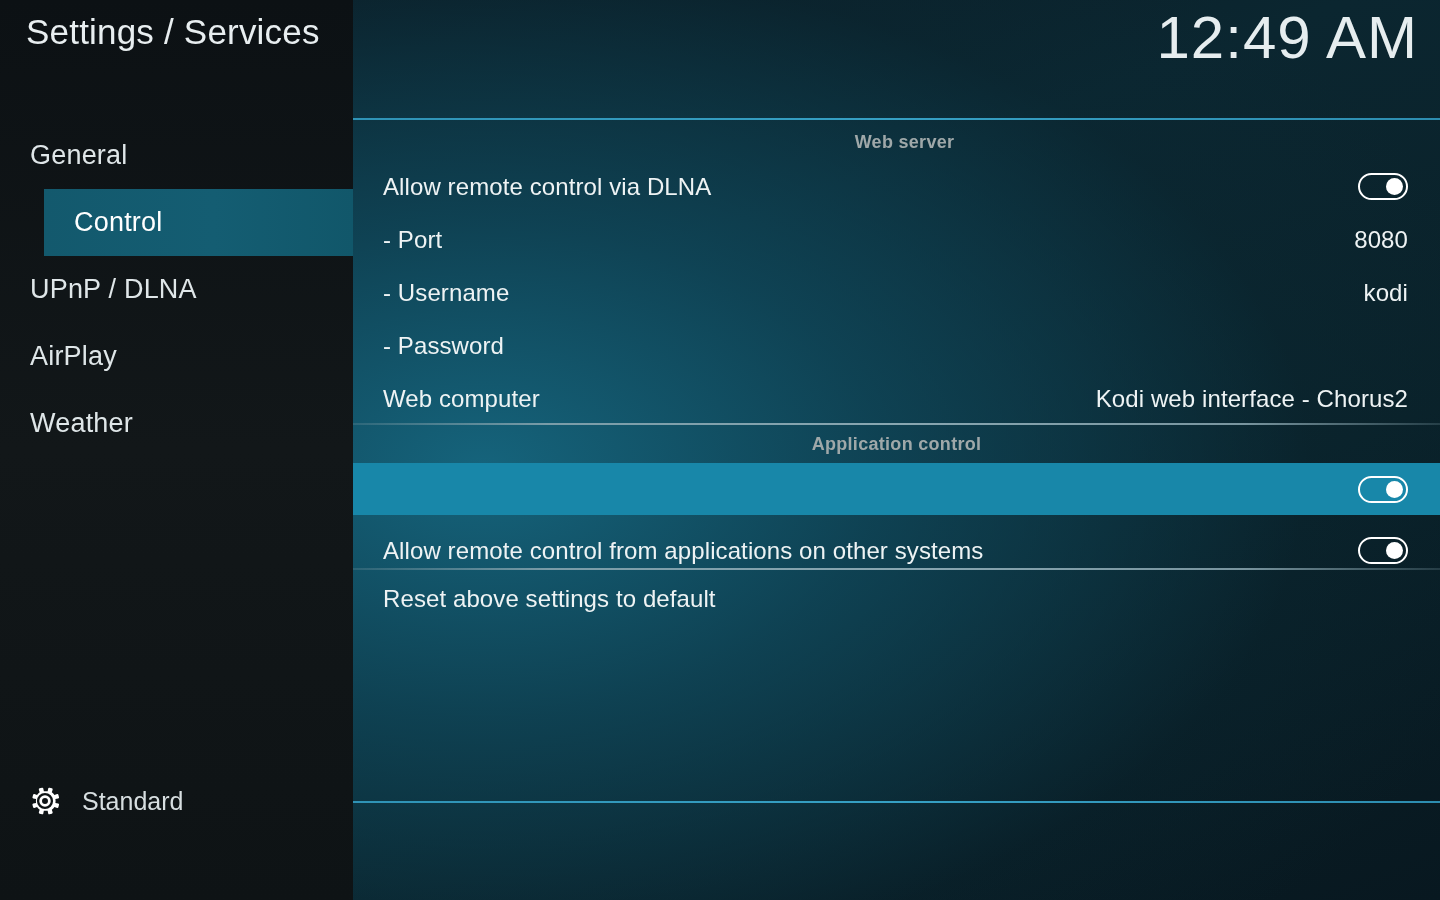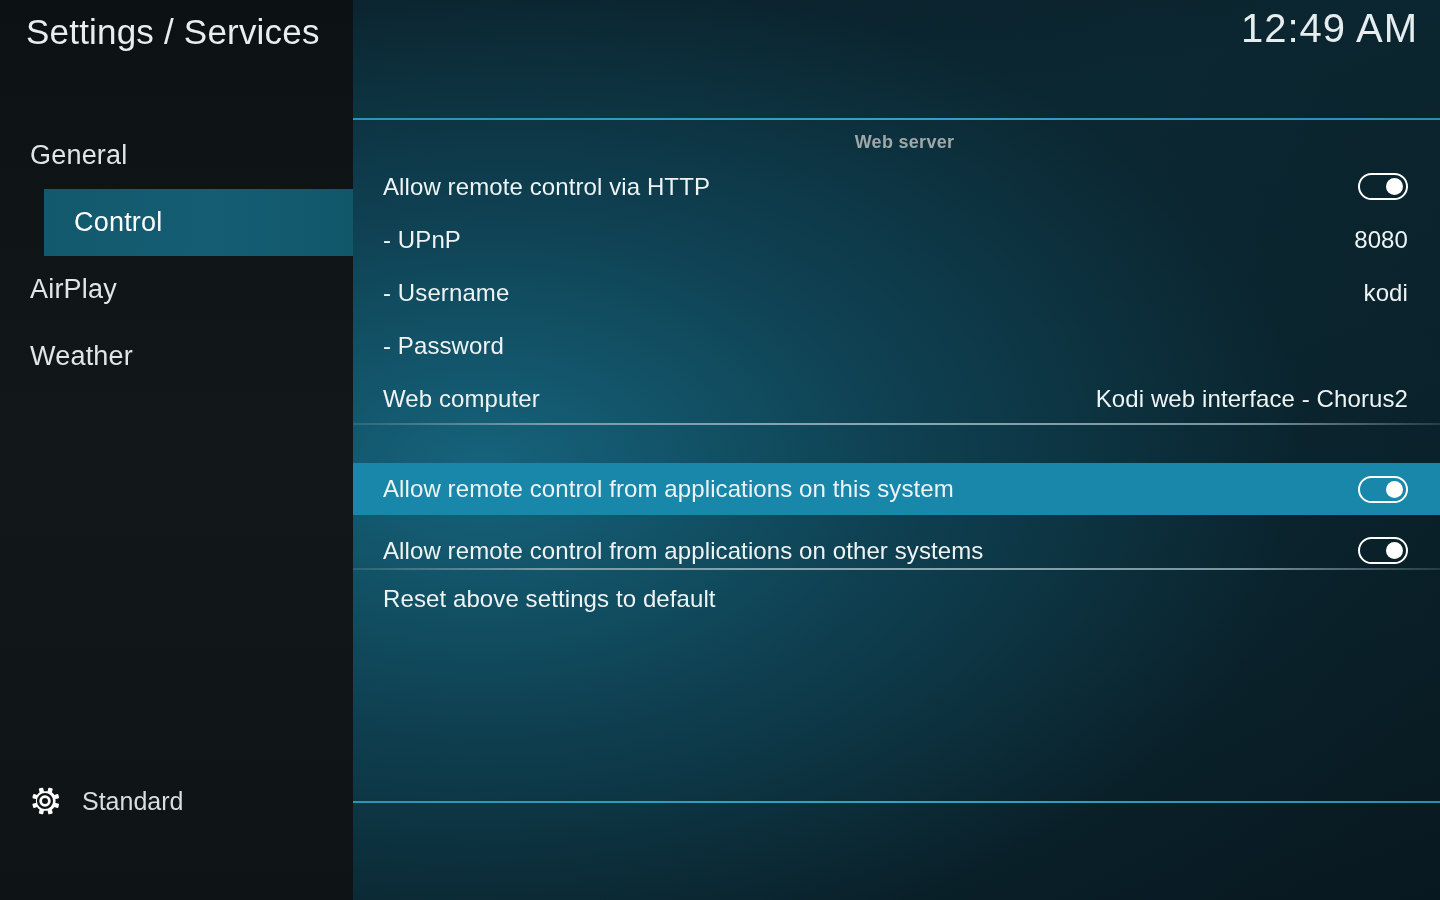--- a/index.html
+++ b/index.html
@@ -51,21 +51,21 @@
   
   .main {
     position:absolute; left:353px; top:0;
     width:1087px; height:900px;
     background:
       radial-gradient(115% 85% at 12% 52%, rgba(22,103,128,0.95) 0%, rgba(16,76,96,0.75) 32%, rgba(10,43,55,0.25) 66%, rgba(8,28,37,0) 85%),
       linear-gradient(160deg,#0b1d26 0%,#0b2630 28%,#0a2129 62%,#081820 100%);
   }
   .clock {
     position:absolute; right:22px; top:8px;
-    font-size:40px; font-weight:200; color:#e6edef;
+    font-size:60px; font-weight:200; color:#e6edef;
     letter-spacing:1px; line-height:1;
   }
 
   .divider-cyan {
     position:absolute; left:0; width:1087px; height:2px;
     background:linear-gradient(90deg,#2f93b6 0%,#36a0c4 50%,#2d8db0 100%);
   }
   .divider-grey {
     position:absolute; left:0; width:1087px; height:2px;
     background:linear-gradient(90deg,rgba(120,150,160,0.25) 0%,rgba(140,168,178,0.85) 18%,rgba(150,178,188,0.9) 50%,rgba(140,168,178,0.85) 82%,rgba(120,150,160,0.25) 100%);
@@ -133,20 +133,23 @@
     <div class="app-title">Settings / Services</div>
 
     <div class="nav">
       <div class="nav-item">
         <span>General</span>
       </div>
       <div class="nav-item selected">
         <span>Control</span>
       </div>
       <div class="nav-item">
+        <span>UPnP / DLNA</span>
+      </div>
+      <div class="nav-item">
         <span>AirPlay</span>
       </div>
       <div class="nav-item">
         <span>Weather</span>
       </div>
     </div>
 
     <div class="profile">
       <span class="gear">
         <svg width="34" height="34" viewBox="0 0 32 32" xmlns="http://www.w3.org/2000/svg">
@@ -162,28 +165,28 @@
 
     <div class="clock">12:49 AM</div>
 
     <div class="divider-cyan" style="top:118px;"></div>
 
     <div class="section-head" style="top:132px;padding-left:16px;">Web server</div>
 
     <div class="list" style="top:160px;">
 
       <div class="row tall">
-        <span class="row-label">Allow remote control via HTTP</span>
+        <span class="row-label">Allow remote control via DLNA</span>
         <span class="toggle">
           <span class="knob"></span>
         </span>
       </div>
 
       <div class="row tall">
-        <span class="row-label">- UPnP</span>
+        <span class="row-label">- Port</span>
         <span class="row-value">8080</span>
       </div>
 
       <div class="row tall">
         <span class="row-label">- Username</span>
         <span class="row-value">kodi</span>
       </div>
 
       <div class="row tall">
         <span class="row-label">- Password</span>
@@ -191,25 +194,25 @@
       </div>
 
       <div class="row tall">
         <span class="row-label">Web computer</span>
         <span class="row-value">Kodi web interface - Chorus2</span>
       </div>
     </div>
 
     <div class="divider-grey" style="top:423px;"></div>
 
+    <div class="section-head" style="top:434px;">Application control</div>
 
     <div class="list" style="top:463px;">
 
       <div class="row highlighted" style="height:52px;">
-        <span class="row-label">Allow remote control from applications on this system</span>
         <span class="toggle">
           <span class="knob"></span>
         </span>
       </div>
 
       <div class="row" style="height:71px;">
         <span class="row-label">Allow remote control from applications on other systems</span>
         <span class="toggle">
           <span class="knob"></span>
         </span>

